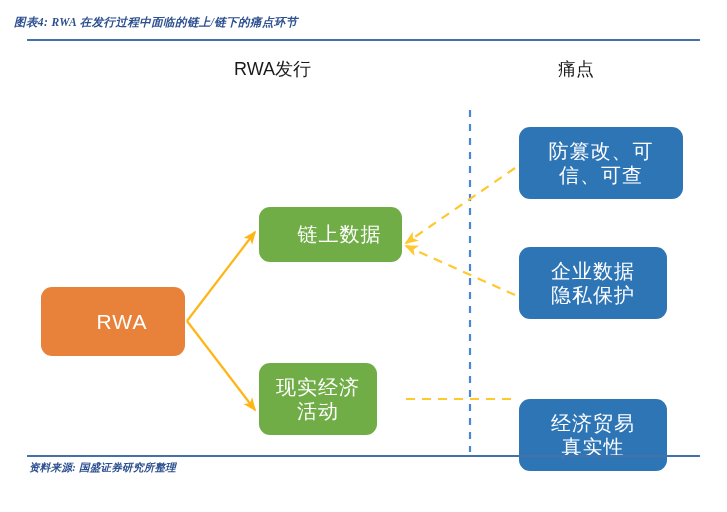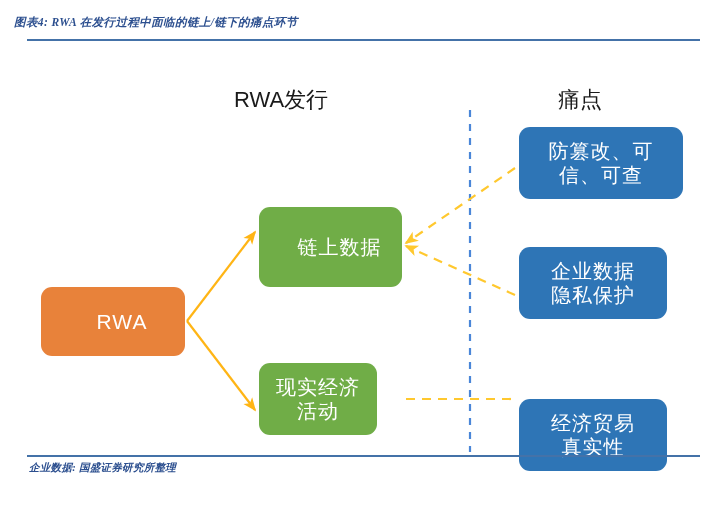--- a/index.html
+++ b/index.html
@@ -59,24 +59,23 @@
     font-weight: bold;
     font-size: 10.5px;
     letter-spacing: 0.3px;
     color: #2c4f8f;
     white-space: nowrap;
   }
 
   
   .col-heading {
     position: absolute;
-    font-size: 22px;
+    font-size: 18px;
     color: #1a1a1a;
     white-space: nowrap;
-    margin-top: 28px;
   }
   .col-heading.left  { left: 234px; top: 57px; }
   .col-heading.right { left: 558px; top: 57px; }
 
   
   .node {
     position: absolute;
     display: flex;
     align-items: center;
     justify-content: center;
@@ -93,21 +92,21 @@
     background: #E8823A;
     font-size: 21px;
     letter-spacing: 1px;
     padding-left: 24px;
   }
   .node-green {
     background: #70AD47;
     font-size: 20px;
     letter-spacing: 1px;
   }
-  .node-onchain  { left: 259px; top: 207px; width: 143px; height: 80px; padding-left: 24px; }
+  .node-onchain  { left: 259px; top: 207px; width: 143px; height: 55px; padding-left: 24px; }
   .node-realecon { left: 259px; top: 363px; width: 118px; height: 72px; }
   .node-blue {
     background: #2E75B6;
     font-size: 20px;
     letter-spacing: 1px;
   }
   .node-pain1 { left: 519px; top: 127px; width: 164px; height: 72px; }
   .node-pain2 { left: 519px; top: 247px; width: 148px; height: 72px; }
   .node-pain3 { left: 519px; top: 363px; width: 148px; height: 72px; margin-top: 36px; }
 
@@ -166,15 +165,15 @@
 信、可查</div>
 
   <div class="node node-blue node-pain2">企业数据
 隐私保护</div>
 
   <div class="node node-blue node-pain3">经济贸易
 真实性</div>
 
   <div class="rule rule-bottom"></div>
 
-  <div class="source-note">企业数据: 国盛证券研究所整理</div>
+  <div class="source-note">资料来源: 国盛证券研究所整理</div>
 
 </div>
 
 </body></html>

